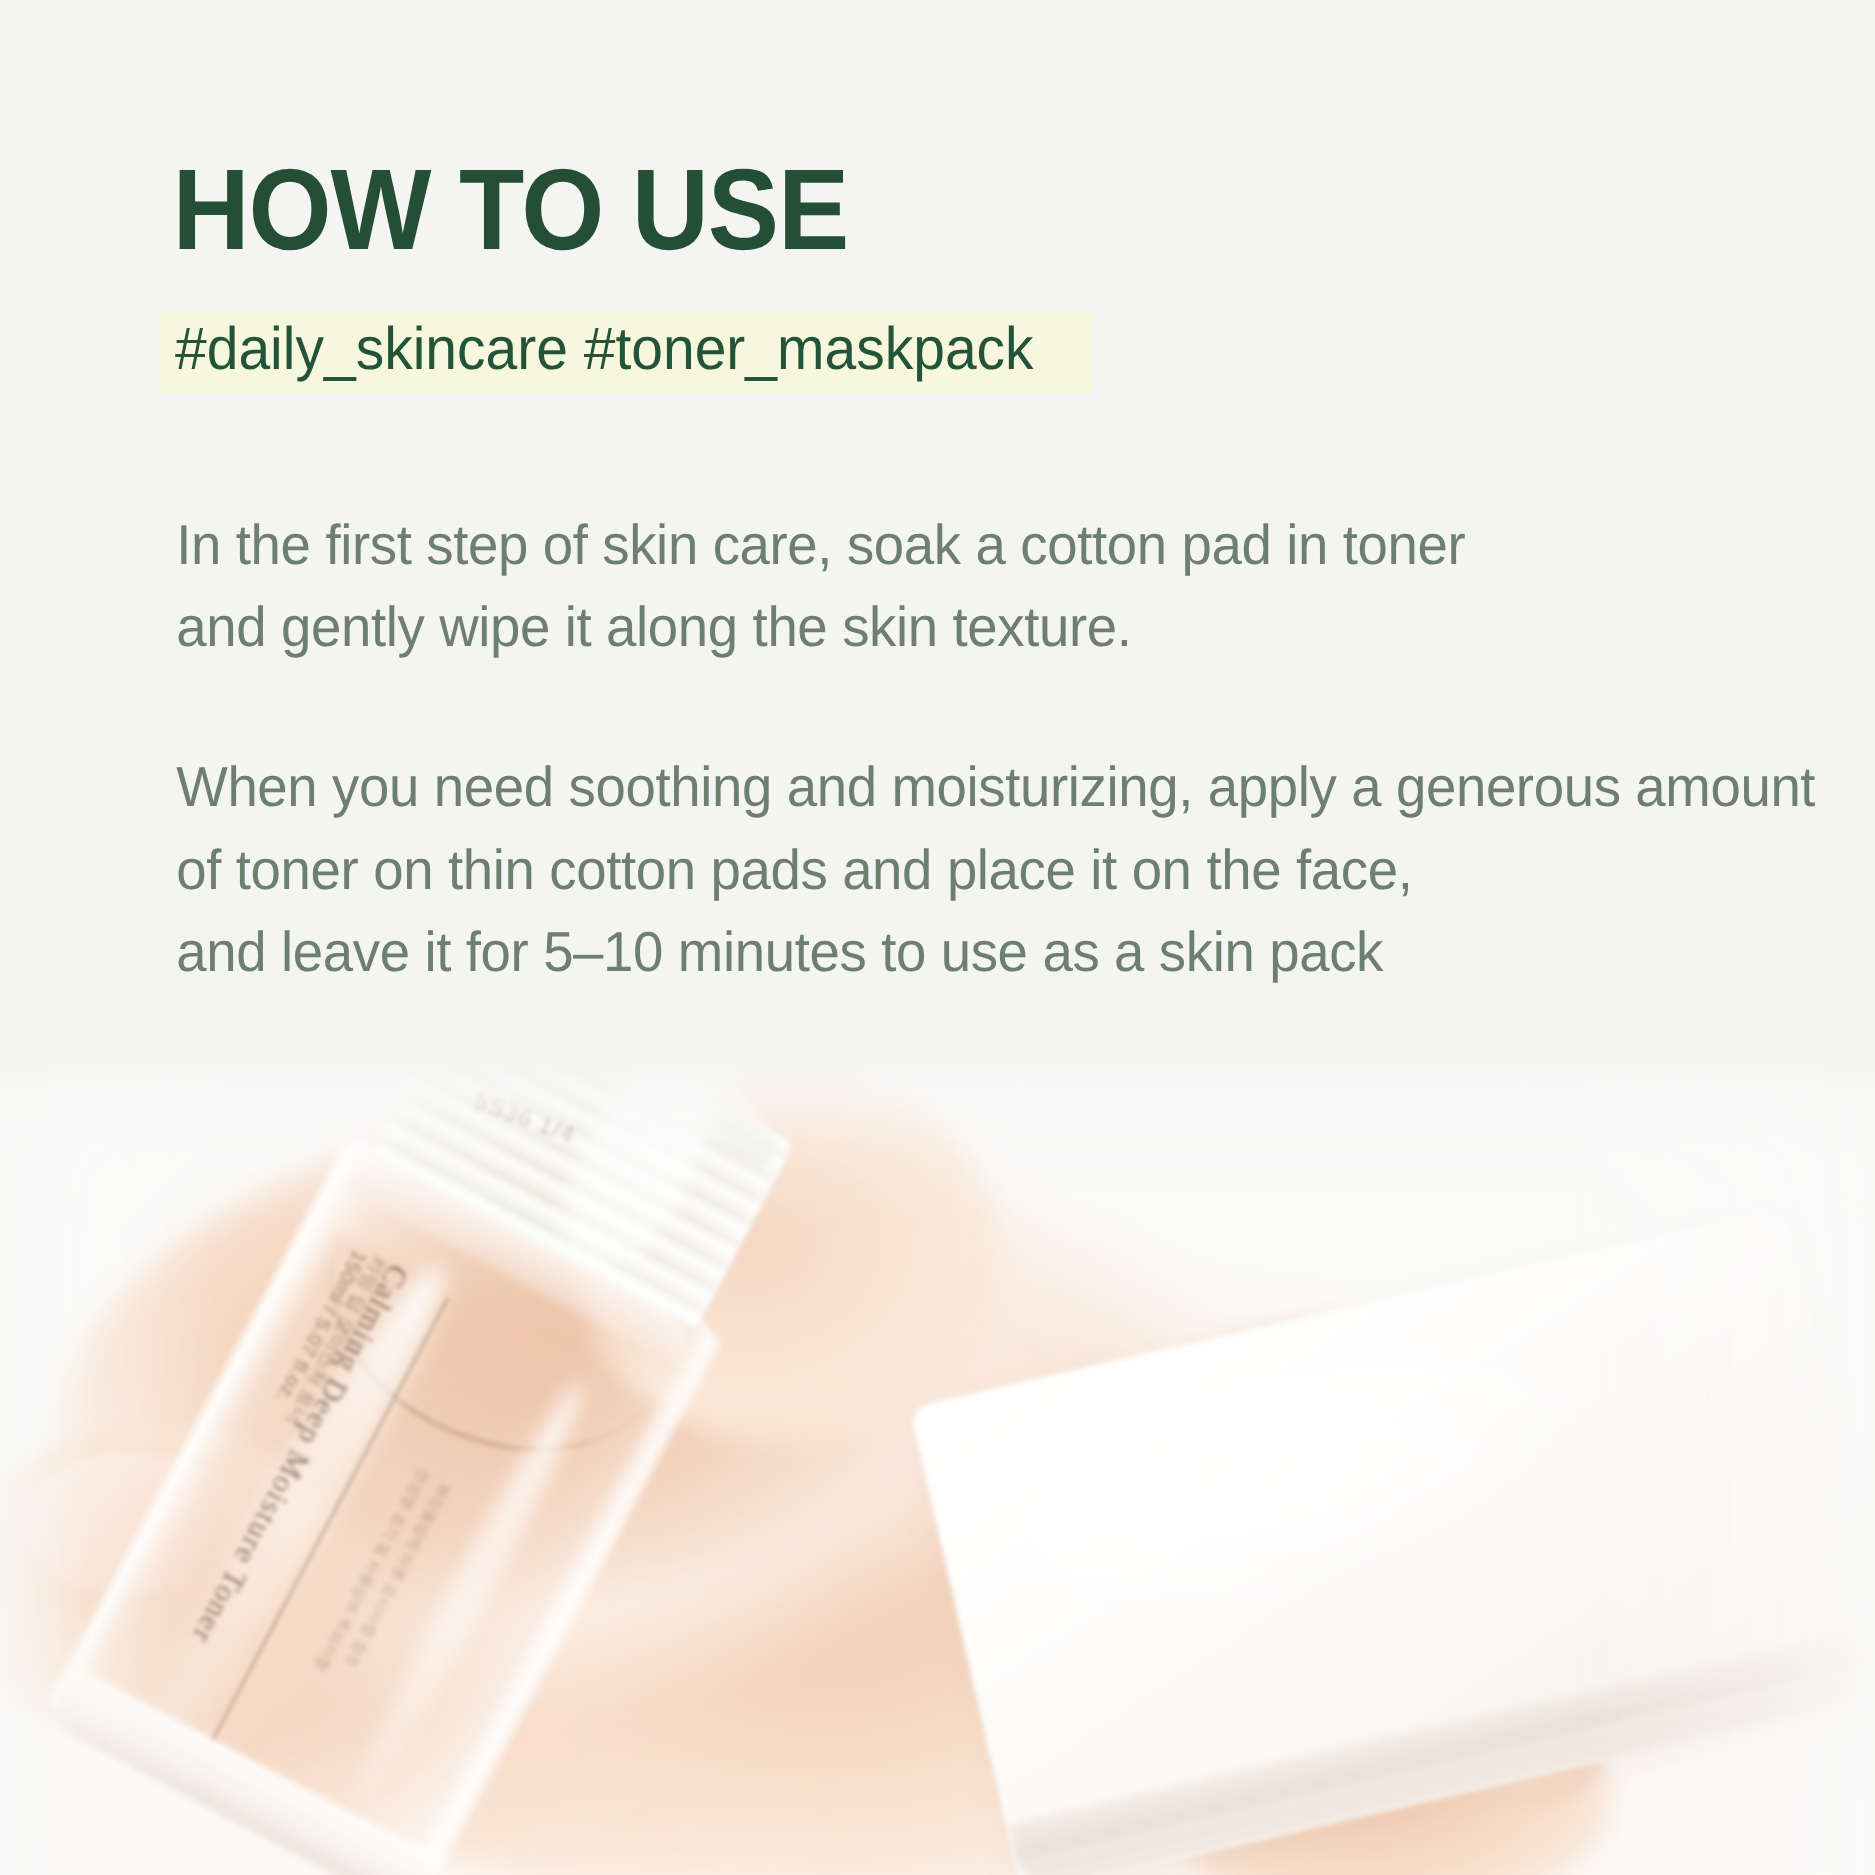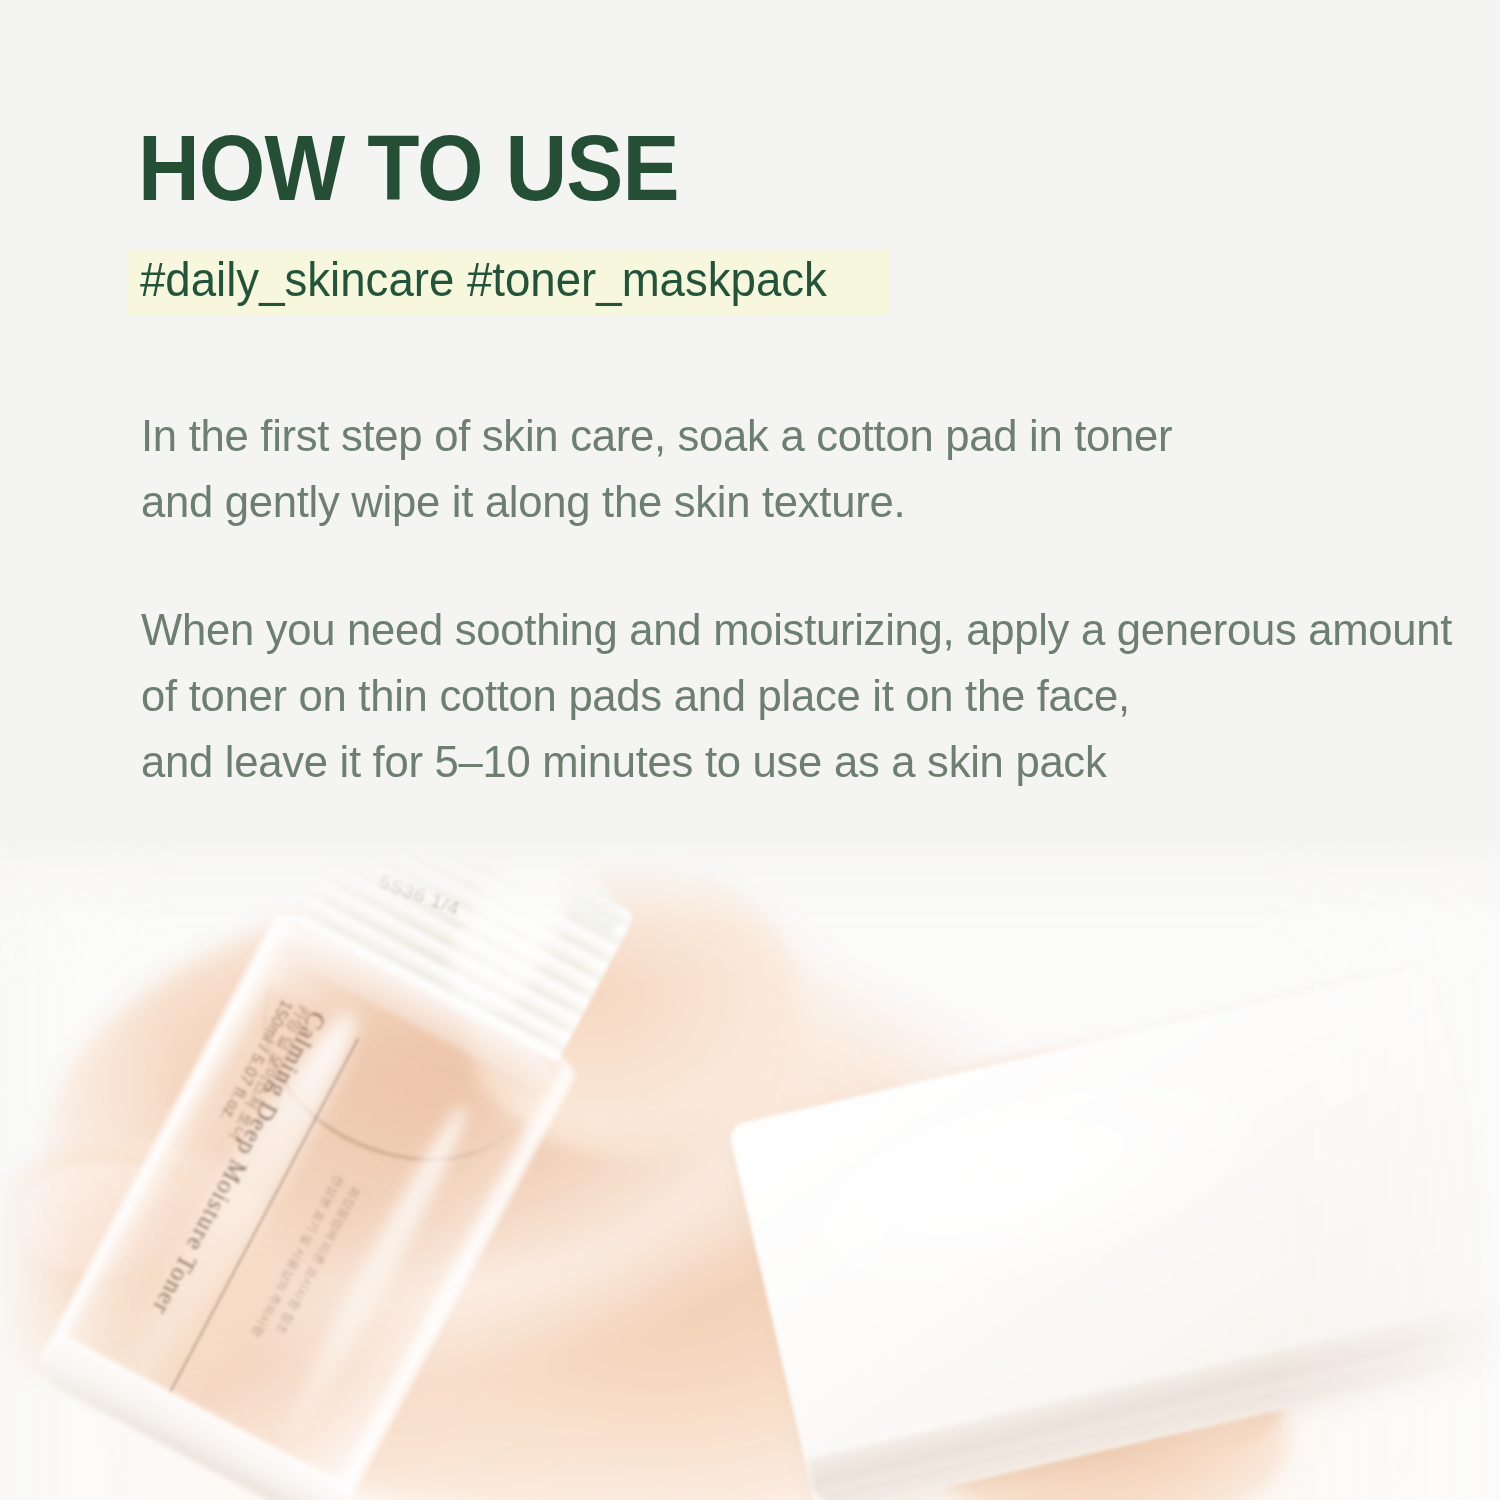--- a/index.html
+++ b/index.html
@@ -44,21 +44,21 @@
     transform: scaleX(0.93);
     transform-origin: left top;
     white-space: nowrap;
   }
 
   .hashtag-wrap {
     position: absolute;
     left: 128px;
     top: 249px;
     background: #f7f7dd;
-    padding: 6px 27px 10px 12px;
+    padding: 6px 11px 10px 12px;
     display: inline-block;
   }
   .hashtag-text {
     font-size: 48px;
     line-height: 1.05;
     font-weight: 400;
     color: #23543a;
     white-space: nowrap;
     font-family: "Liberation Sans", sans-serif;
     transform: scaleX(0.95);

